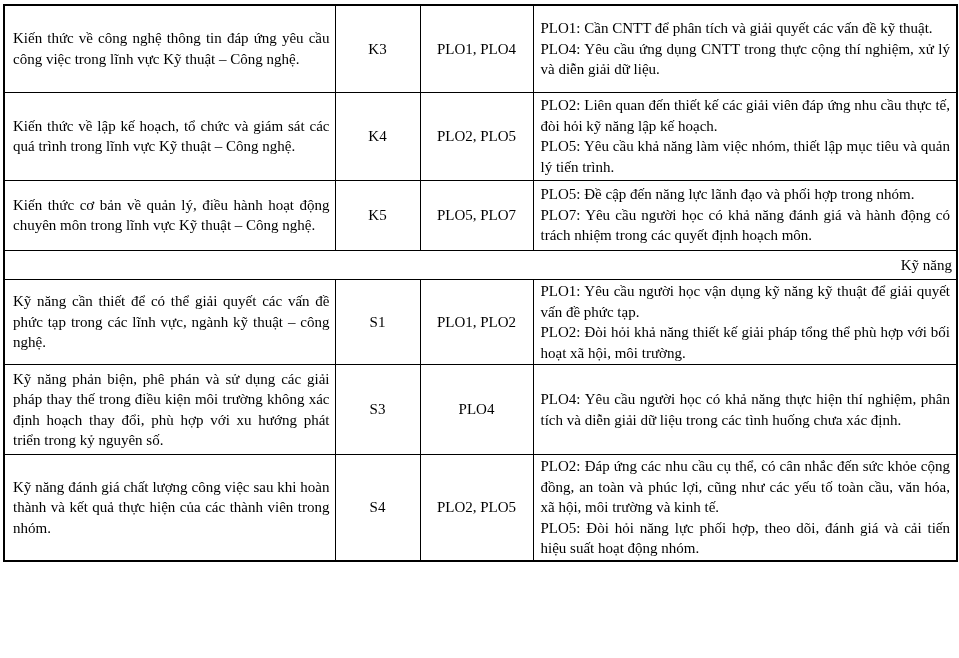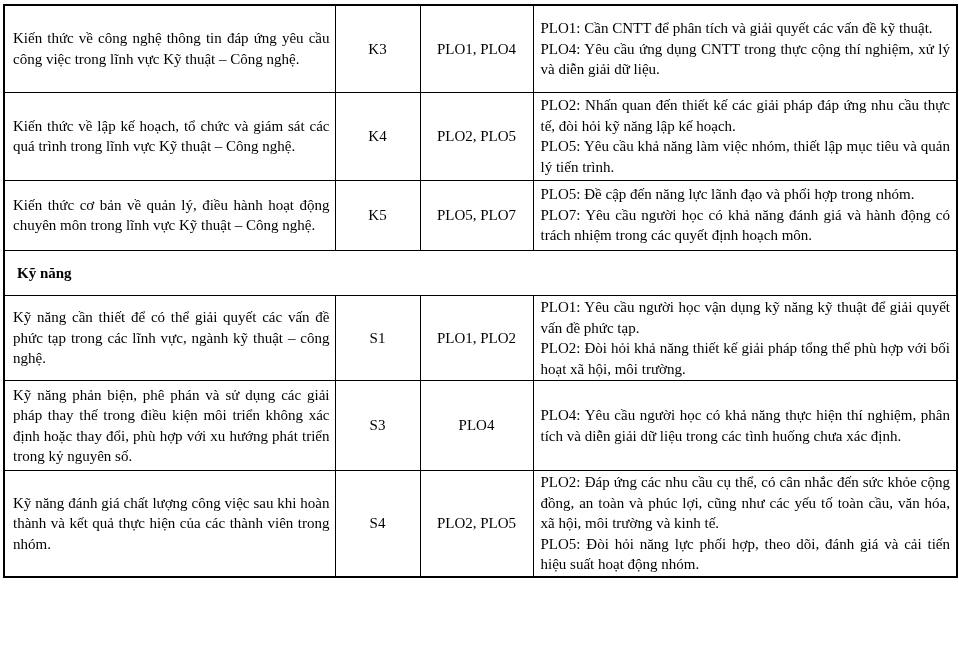--- a/index.html
+++ b/index.html
@@ -48,23 +48,23 @@
     text-align: center;
     padding: 2px 13px;
   }
   td.notes-cell {
     text-align: justify;
     padding: 1px 6px 1px 7px;
     white-space: pre-line;
     vertical-align: middle;
   }
   td.divider-cell {
-    font-weight: bold;
-    text-align: left;
-    padding: 12px;
+    font-weight: normal;
+    text-align: right;
+    padding: 4px;
     line-height: 22px;
   }
 </style>
 </head>
 <body>
 
 <div class="page">
   <table class="plo-table">
     <colgroup>
       <col style="width:331px">
@@ -80,21 +80,21 @@
       <td class="symbol-cell">K3</td>
       <td class="cdr-cell">PLO1, PLO4</td>
       <td class="notes-cell">PLO1: Cần CNTT để phân tích và giải quyết các vấn đề kỹ thuật.
 PLO4: Yêu cầu ứng dụng CNTT trong thực cộng thí nghiệm, xử lý và diễn giải dữ liệu.</td>
     </tr>
 
     <tr style="height:88px">
       <td class="content-cell">Kiến thức về lập kế hoạch, tổ chức và giám sát các quá trình trong lĩnh vực Kỹ thuật – Công nghệ.</td>
       <td class="symbol-cell">K4</td>
       <td class="cdr-cell">PLO2, PLO5</td>
-      <td class="notes-cell">PLO2: Nhấn quan đến thiết kế các giải pháp đáp ứng nhu cầu thực tế, đòi hỏi kỹ năng lập kế hoạch.
+      <td class="notes-cell">PLO2: Liên quan đến thiết kế các giải viên đáp ứng nhu cầu thực tế, đòi hỏi kỹ năng lập kế hoạch.
 PLO5: Yêu cầu khả năng làm việc nhóm, thiết lập mục tiêu và quản lý tiến trình.</td>
     </tr>
 
     <tr style="height:70px">
       <td class="content-cell">Kiến thức cơ bản về quản lý, điều hành hoạt động chuyên môn trong lĩnh vực Kỹ thuật – Công nghệ.</td>
       <td class="symbol-cell">K5</td>
       <td class="cdr-cell">PLO5, PLO7</td>
       <td class="notes-cell">PLO5: Đề cập đến năng lực lãnh đạo và phối hợp trong nhóm.
 PLO7: Yêu cầu người học có khả năng đánh giá và hành động có trách nhiệm trong các quyết định hoạch môn.</td>
     </tr>
@@ -106,21 +106,21 @@
     <tr style="height:83px">
       <td class="content-cell">Kỹ năng cần thiết để có thể giải quyết các vấn đề phức tạp trong các lĩnh vực, ngành kỹ thuật – công nghệ.</td>
       <td class="symbol-cell">S1</td>
       <td class="cdr-cell">PLO1, PLO2</td>
       <td class="notes-cell">PLO1: Yêu cầu người học vận dụng kỹ năng kỹ thuật để giải quyết vấn đề phức tạp.
 PLO2: Đòi hỏi khả năng thiết kế giải pháp tổng thể phù hợp với bối hoạt xã hội, môi trường.</td>
     </tr>
 
 
     <tr style="height:90px">
-      <td class="content-cell">Kỹ năng phản biện, phê phán và sử dụng các giải pháp thay thế trong điều kiện môi triển không xác định hoặc thay đổi, phù hợp với xu hướng phát triển trong kỷ nguyên số.</td>
+      <td class="content-cell">Kỹ năng phản biện, phê phán và sử dụng các giải pháp thay thế trong điều kiện môi trường không xác định hoạch thay đổi, phù hợp với xu hướng phát triển trong kỷ nguyên số.</td>
       <td class="symbol-cell">S3</td>
       <td class="cdr-cell">PLO4</td>
       <td class="notes-cell">PLO4: Yêu cầu người học có khả năng thực hiện thí nghiệm, phân tích và diễn giải dữ liệu trong các tình huống chưa xác định.</td>
     </tr>
 
     <tr style="height:101px">
       <td class="content-cell">Kỹ năng đánh giá chất lượng công việc sau khi hoàn thành và kết quả thực hiện của các thành viên trong nhóm.</td>
       <td class="symbol-cell">S4</td>
       <td class="cdr-cell">PLO2, PLO5</td>
       <td class="notes-cell">PLO2: Đáp ứng các nhu cầu cụ thể, có cân nhắc đến sức khỏe cộng đồng, an toàn và phúc lợi, cũng như các yếu tố toàn cầu, văn hóa, xã hội, môi trường và kinh tế.

